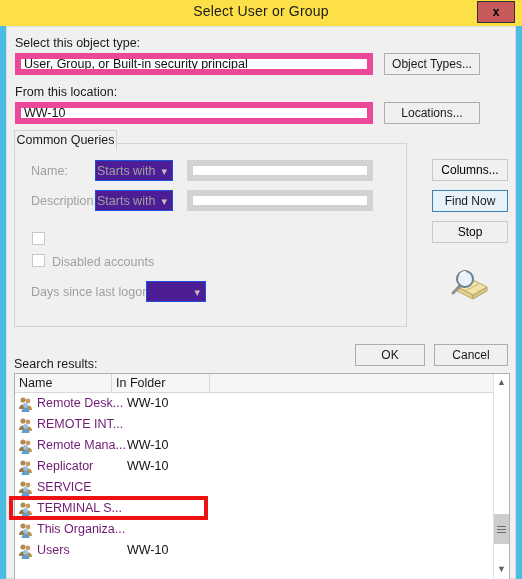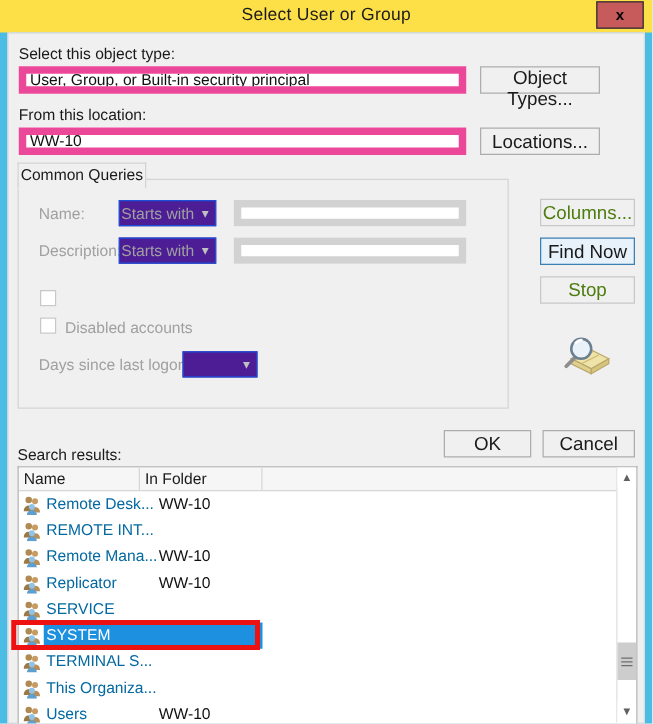--- a/index.html
+++ b/index.html
@@ -90,28 +90,28 @@
     outline: none;
   }
   .textbox.empty { border-color: #d2d2d2; }
 
   .btn {
     position: absolute;
     background: #f0f0f0;
     border: 1px solid #adadad;
     box-sizing: border-box;
     font-family: "Liberation Sans", sans-serif;
-    font-size: 15px;
+    font-size: 12px;
     color: #1a1a1a;
     text-align: center;
     cursor: pointer;
     padding: 0;
   }
   .btn.disabled {
-    color: #4d7c0f;
+    color: #000000;
     border-color: #c8c8c8;
     cursor: default;
   }
   .btn.default {
     border: 1px solid #3c7fb1;
     background: #e8f2fb;
   }
 
   
   #tabpanel {
@@ -231,21 +231,21 @@
     left: 3px;
     top: 3px;
     width: 16px;
     height: 16px;
   }
   .row .rname {
     position: absolute;
     left: 22px;
     top: 0;
     font-size: 12.5px;
-    color: #0369a1;
+    color: #701a75;
     line-height: 21px;
     white-space: nowrap;
   }
   .row .rfolder {
     position: absolute;
     left: 112px;
     top: 0;
     font-size: 12.5px;
     color: #101010;
     line-height: 21px;
@@ -441,33 +441,20 @@
               <circle cx="5" cy="4" r="2.6" fill="#b08a52"></circle>
               <path d="M1 13 c0-3 1.8-4.6 4-4.6 s4 1.6 4 4.6z" fill="#9c7845"></path>
               <circle cx="10" cy="5" r="2.4" fill="#c79b62"></circle>
               <path d="M6 14 c0-3 1.8-4.4 4-4.4 s4 1.4 4 4.4z" fill="#b98f58"></path>
               <circle cx="7.5" cy="9.5" r="2.4" fill="#8fc3e8"></circle>
               <path d="M3.5 16 c0-2.6 1.7-3.9 4-3.9 s4 1.3 4 3.9z" fill="#5f9fd0"></path>
             </svg></span>
           <span class="rname">SERVICE</span>
           <span class="rfolder"></span>
         </div>
-        <div class="row selected">
-          <div class="selbg"></div>
-          <span class="ricon"><svg width="16" height="16" viewBox="0 0 16 16">
-              <circle cx="5" cy="4" r="2.6" fill="#b08a52"></circle>
-              <path d="M1 13 c0-3 1.8-4.6 4-4.6 s4 1.6 4 4.6z" fill="#9c7845"></path>
-              <circle cx="10" cy="5" r="2.4" fill="#c79b62"></circle>
-              <path d="M6 14 c0-3 1.8-4.4 4-4.4 s4 1.4 4 4.4z" fill="#b98f58"></path>
-              <circle cx="7.5" cy="9.5" r="2.4" fill="#8fc3e8"></circle>
-              <path d="M3.5 16 c0-2.6 1.7-3.9 4-3.9 s4 1.3 4 3.9z" fill="#5f9fd0"></path>
-            </svg></span>
-          <span class="rname">SYSTEM</span>
-          <span class="rfolder"></span>
-        </div>
         <div class="row">
           <span class="ricon"><svg width="16" height="16" viewBox="0 0 16 16">
               <circle cx="5" cy="4" r="2.6" fill="#b08a52"></circle>
               <path d="M1 13 c0-3 1.8-4.6 4-4.6 s4 1.6 4 4.6z" fill="#9c7845"></path>
               <circle cx="10" cy="5" r="2.4" fill="#c79b62"></circle>
               <path d="M6 14 c0-3 1.8-4.4 4-4.4 s4 1.4 4 4.4z" fill="#b98f58"></path>
               <circle cx="7.5" cy="9.5" r="2.4" fill="#8fc3e8"></circle>
               <path d="M3.5 16 c0-2.6 1.7-3.9 4-3.9 s4 1.3 4 3.9z" fill="#5f9fd0"></path>
             </svg></span>
           <span class="rname">TERMINAL S...</span>

